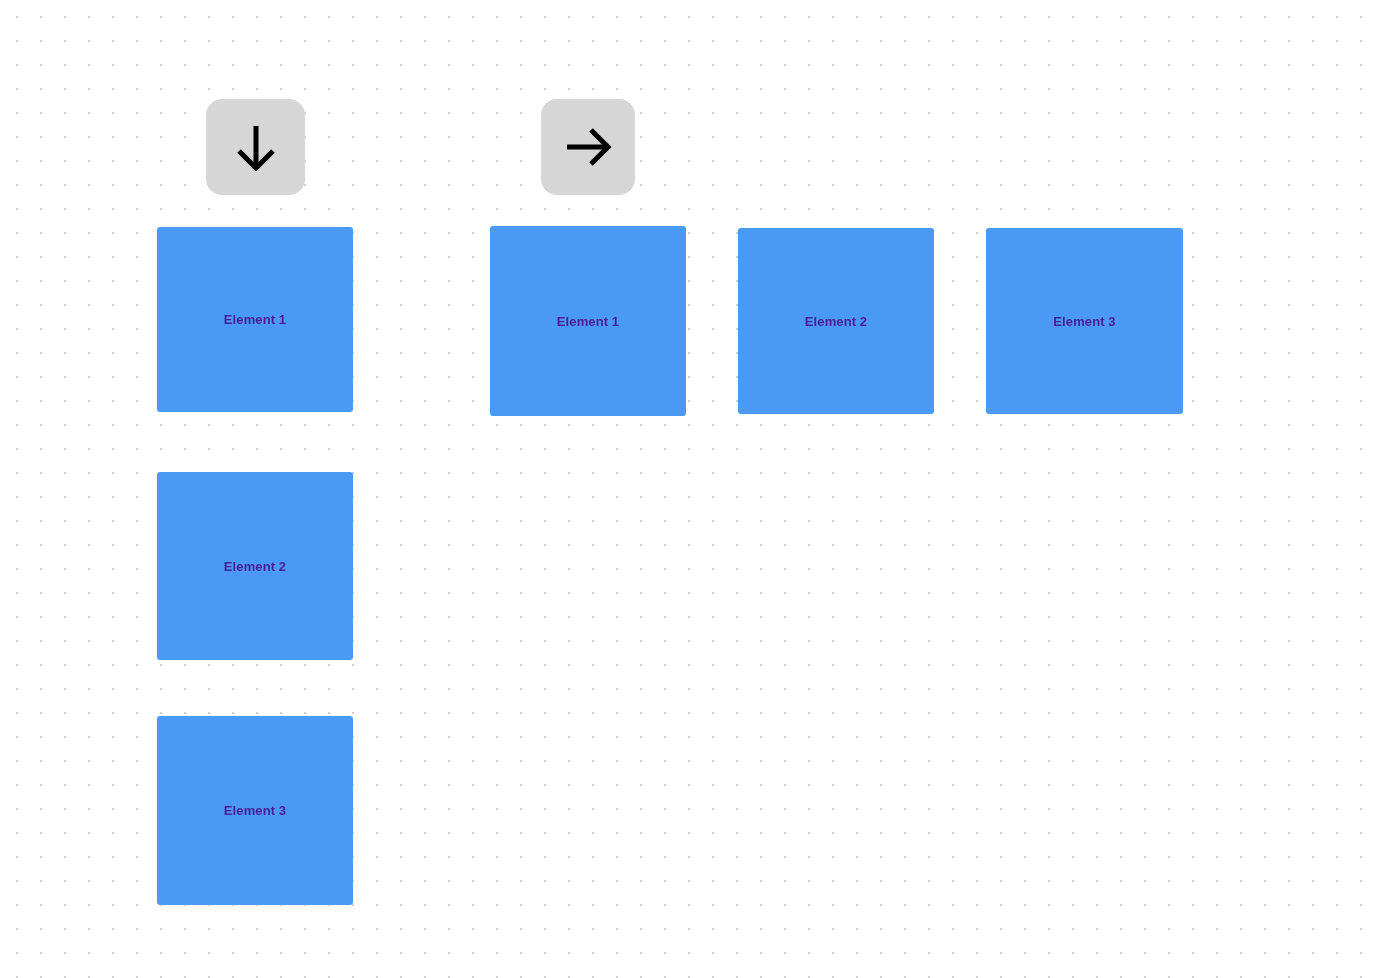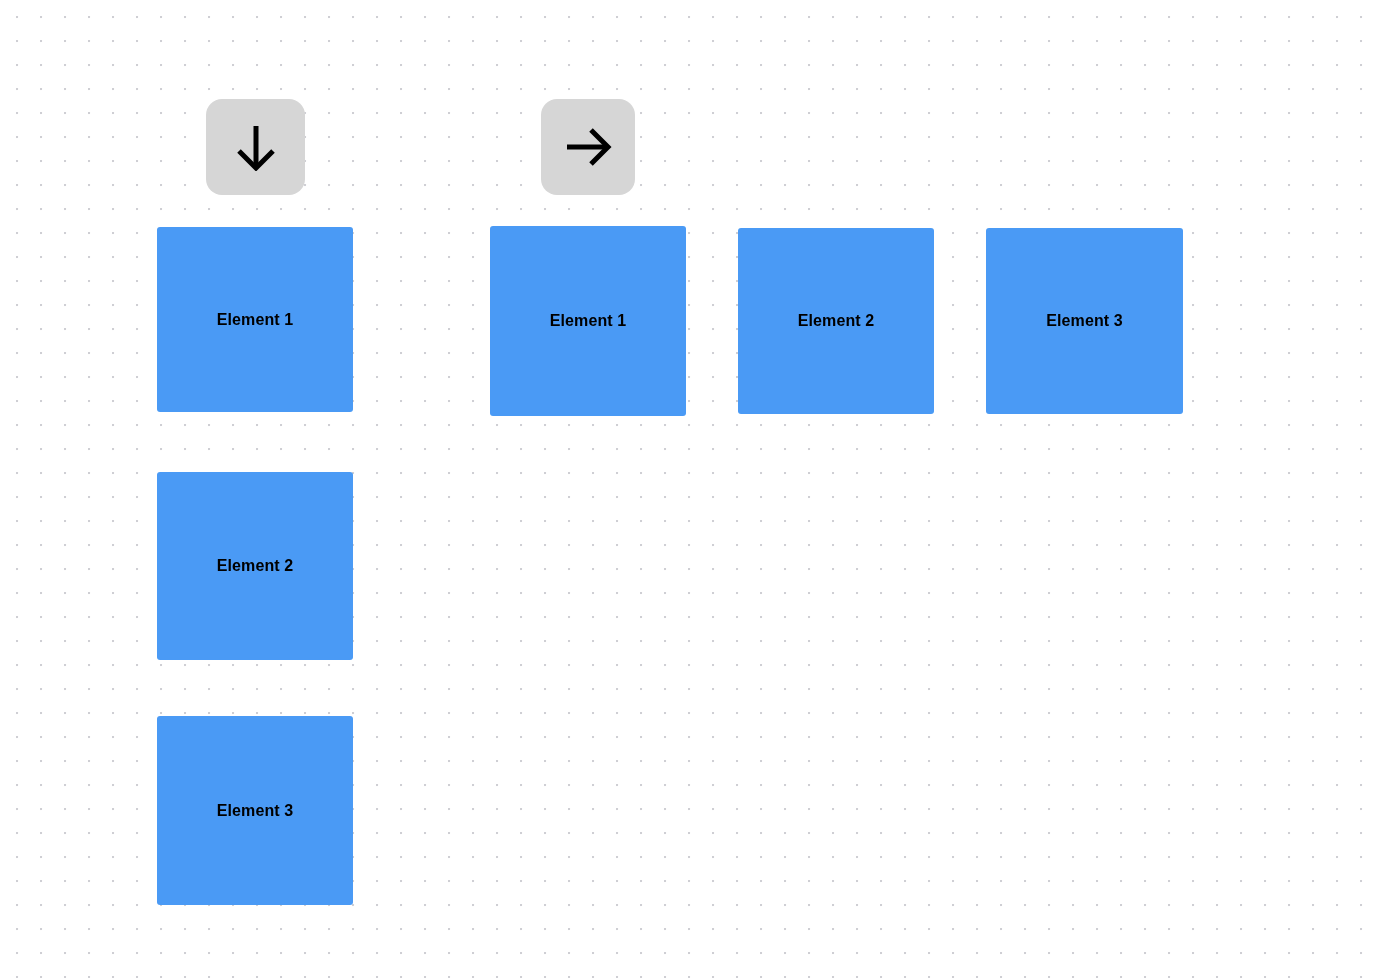--- a/index.html
+++ b/index.html
@@ -58,23 +58,23 @@
   .element-box {
     position: absolute;
     background: #4a9af5;
     border-radius: 3px;
     display: flex;
     align-items: center;
     justify-content: center;
     box-sizing: border-box;
   }
   .element-label {
-    color: #000000;
+    color: #4c1d95;
     font-family: "Liberation Sans", sans-serif;
-    font-size: 16px;
+    font-size: 13px;
     font-weight: bold;
     letter-spacing: 0.1px;
     line-height: 1;
     white-space: nowrap;
     user-select: none;
   }
 
   
   #col-el-1 { left: 157px; top: 227px; width: 196px; height: 185px; }
   #col-el-2 { left: 157px; top: 472px; width: 196px; height: 188px; }

